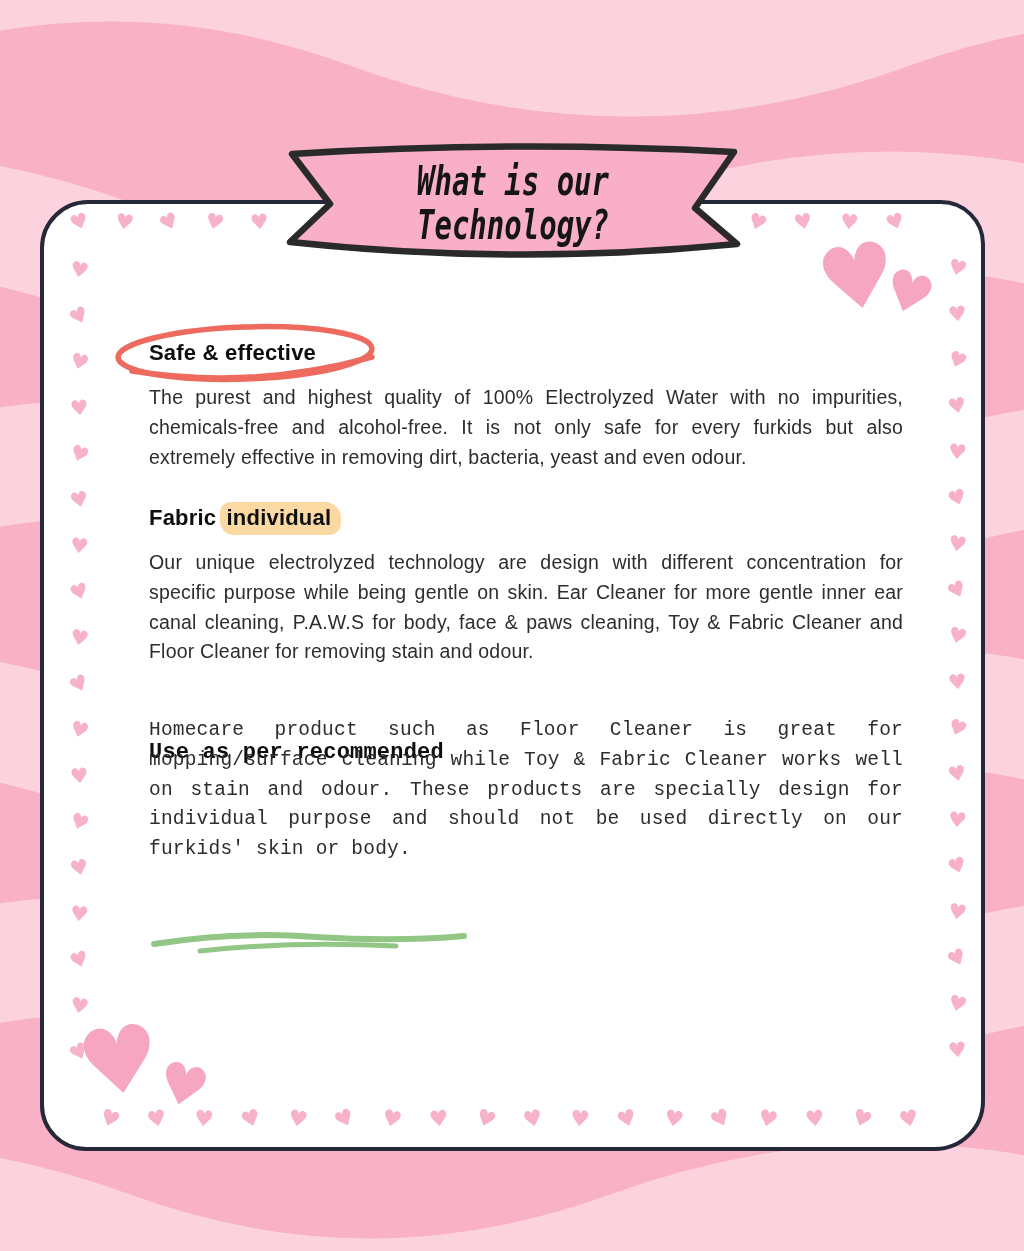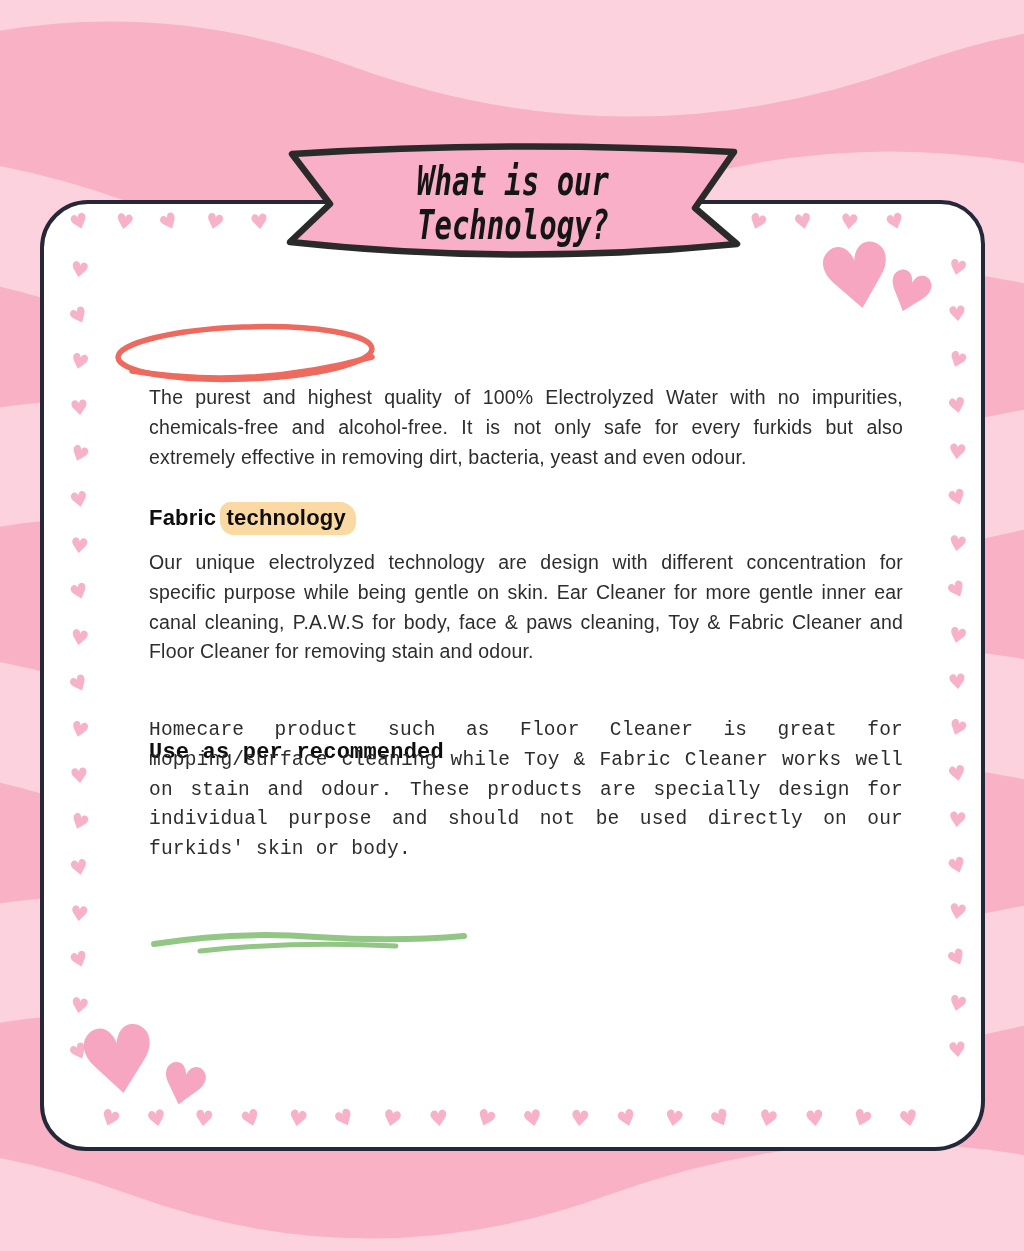--- a/index.html
+++ b/index.html
@@ -188,24 +188,25 @@
     <div class="ribbon-text">
       <span>What is our</span>
       <span>Technology?</span>
     </div>
   </div>
 
   <svg class="annotation-svg" style="left:112px; top:322px;" width="274" height="64" viewBox="0 0 274 64" aria-hidden="true">
     <ellipse cx="133" cy="31" rx="127" ry="26" fill="none" stroke="#ee6a5e" stroke-width="5.5" transform="rotate(-2 133 31)"></ellipse>
     <path d="M 20 49 Q 142 68 260 35" fill="none" stroke="#ee6a5e" stroke-width="5.5" stroke-linecap="round"></path>
   </svg>
+  <div class="heading" style="top:340px;">Safe &amp; effective</div>
   <div class="para" style="top:383px;">The purest and highest quality of 100% Electrolyzed Water with no impurities, chemicals-free and alcohol-free. It is not only safe for every furkids but also extremely effective in removing dirt, bacteria, yeast and even odour.</div>
 
   <div class="heading" style="top:505px;">
-    <span>Fabric </span><span class="hl">technology</span>
+    <span>Fabric </span><span class="hl">individual</span>
   </div>
   <div class="para" style="top:548px;">Our unique electrolyzed technology are design with different concentration for specific purpose while being gentle on skin. Ear Cleaner for more gentle inner ear canal cleaning, P.A.W.S for body, face &amp; paws cleaning, Toy &amp; Fabric Cleaner and Floor Cleaner for removing stain and odour.</div>
 
   <div class="heading" style="top:740px;font-family:Liberation Mono, monospace;">Use as per recommended</div>
   <div class="para" style="top:716px;font-family:Liberation Mono, monospace;">Homecare product such as Floor Cleaner is great for mopping/surface cleaning while Toy &amp; Fabric Cleaner works well on stain and odour. These products are specially design for individual purpose and should not be used directly on our furkids' skin or body.</div>
 
   <svg class="annotation-svg" style="left:146px; top:929px;" width="330" height="28" viewBox="0 0 330 28" aria-hidden="true">
     <g fill="none" stroke="#8cc37f" stroke-linecap="round" opacity="0.95">
       <path d="M 8 15 Q 90 2 170 8 Q 250 13 318 7" stroke-width="6"></path>
       <path d="M 54 22 Q 145 12 250 17" stroke-width="5"></path>

